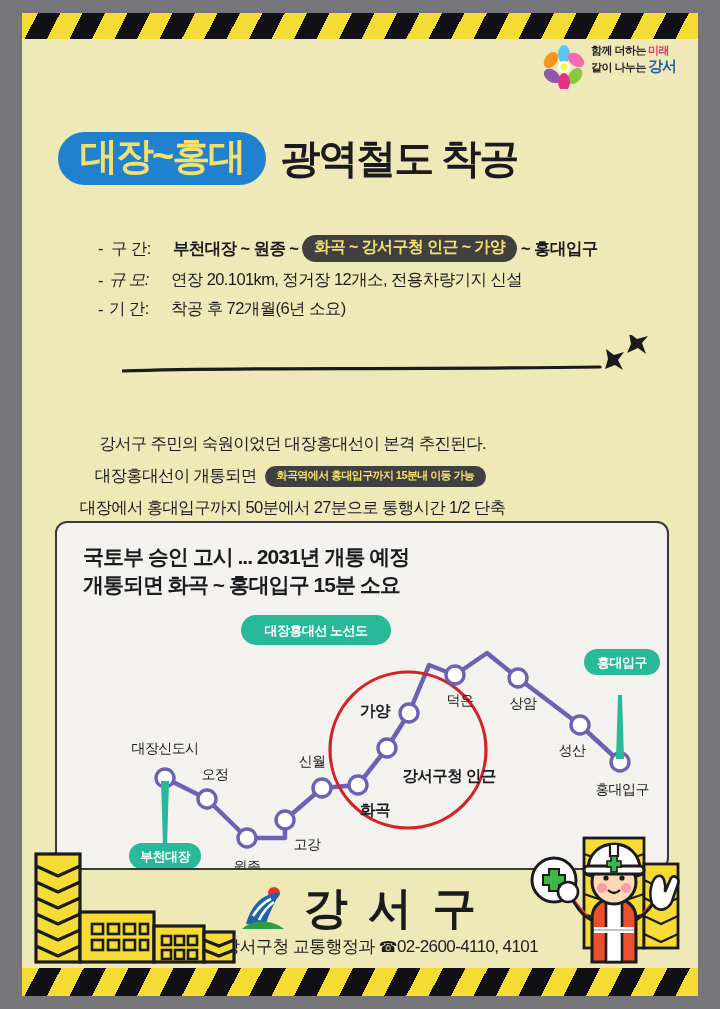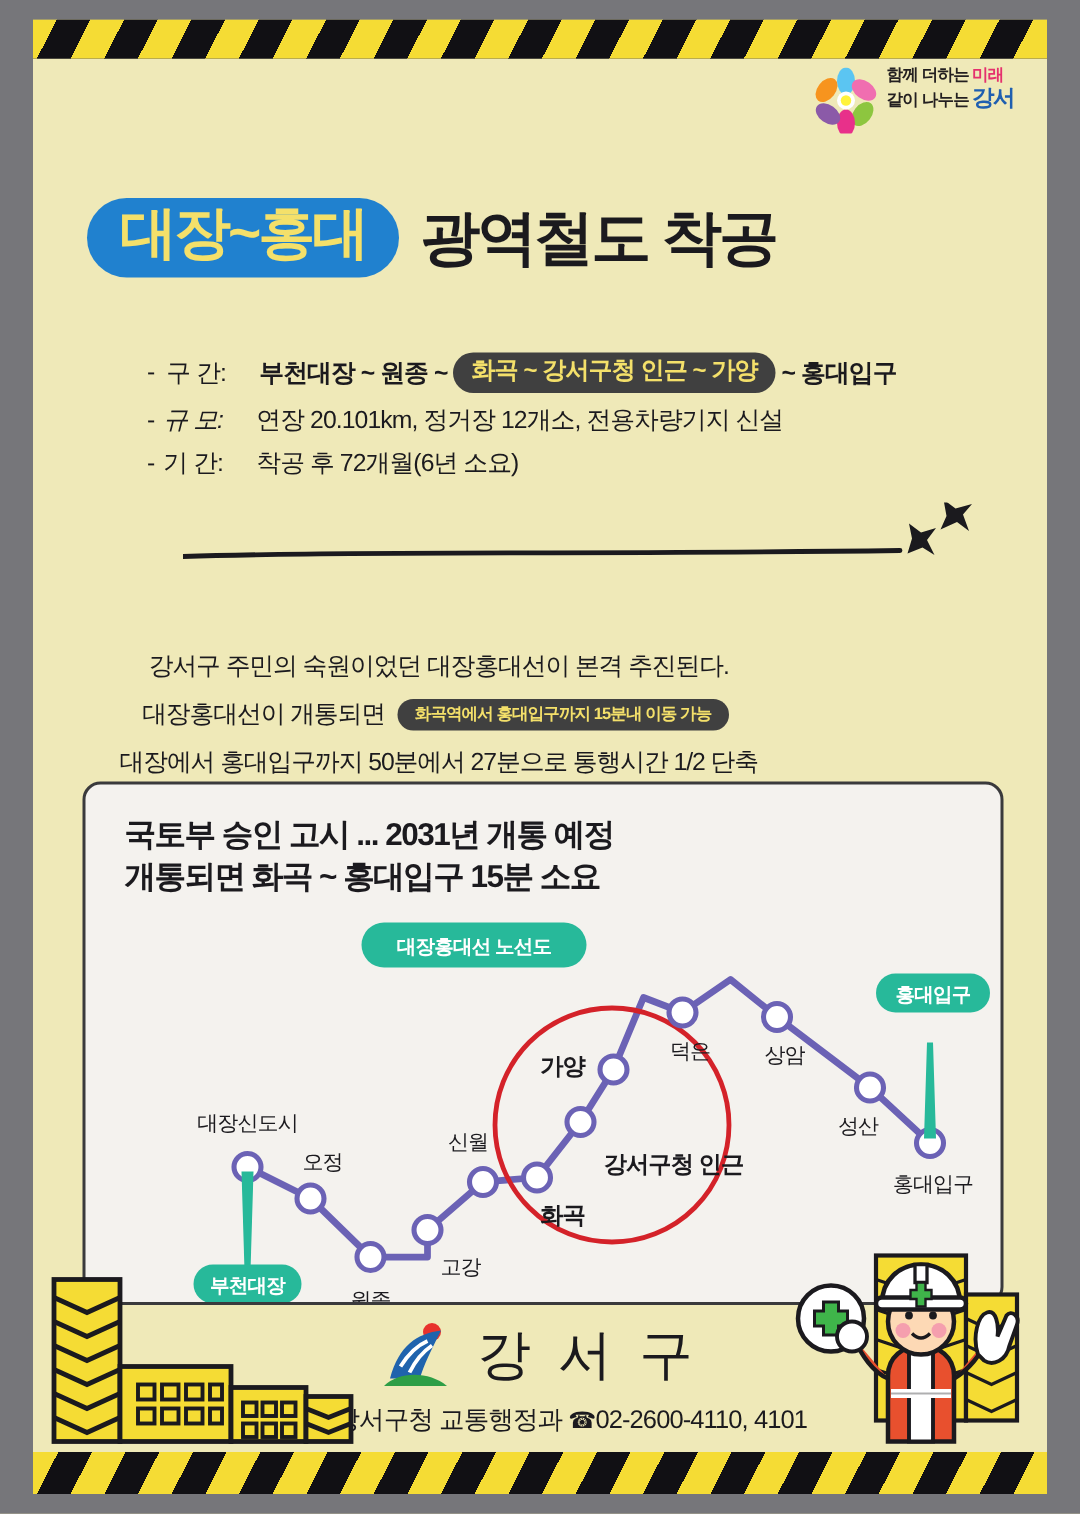--- a/index.html
+++ b/index.html
@@ -202,22 +202,22 @@
     position: absolute;
     left: 0;
     top: 866px;
     width: 676px;
     display: flex;
     justify-content: center;
     align-items: center;
     gap: 10px;
   }
   #footer-wordmark {
-    font-size: 36px;
-    font-weight: normal;
+    font-size: 44px;
+    font-weight: bold;
     color: #1b1a1e;
     letter-spacing: 4px;
   }
   #footer-contact {
     position: absolute;
     left: 0;
     top: 922px;
     width: 676px;
     text-align: center;
     font-size: 17px;

